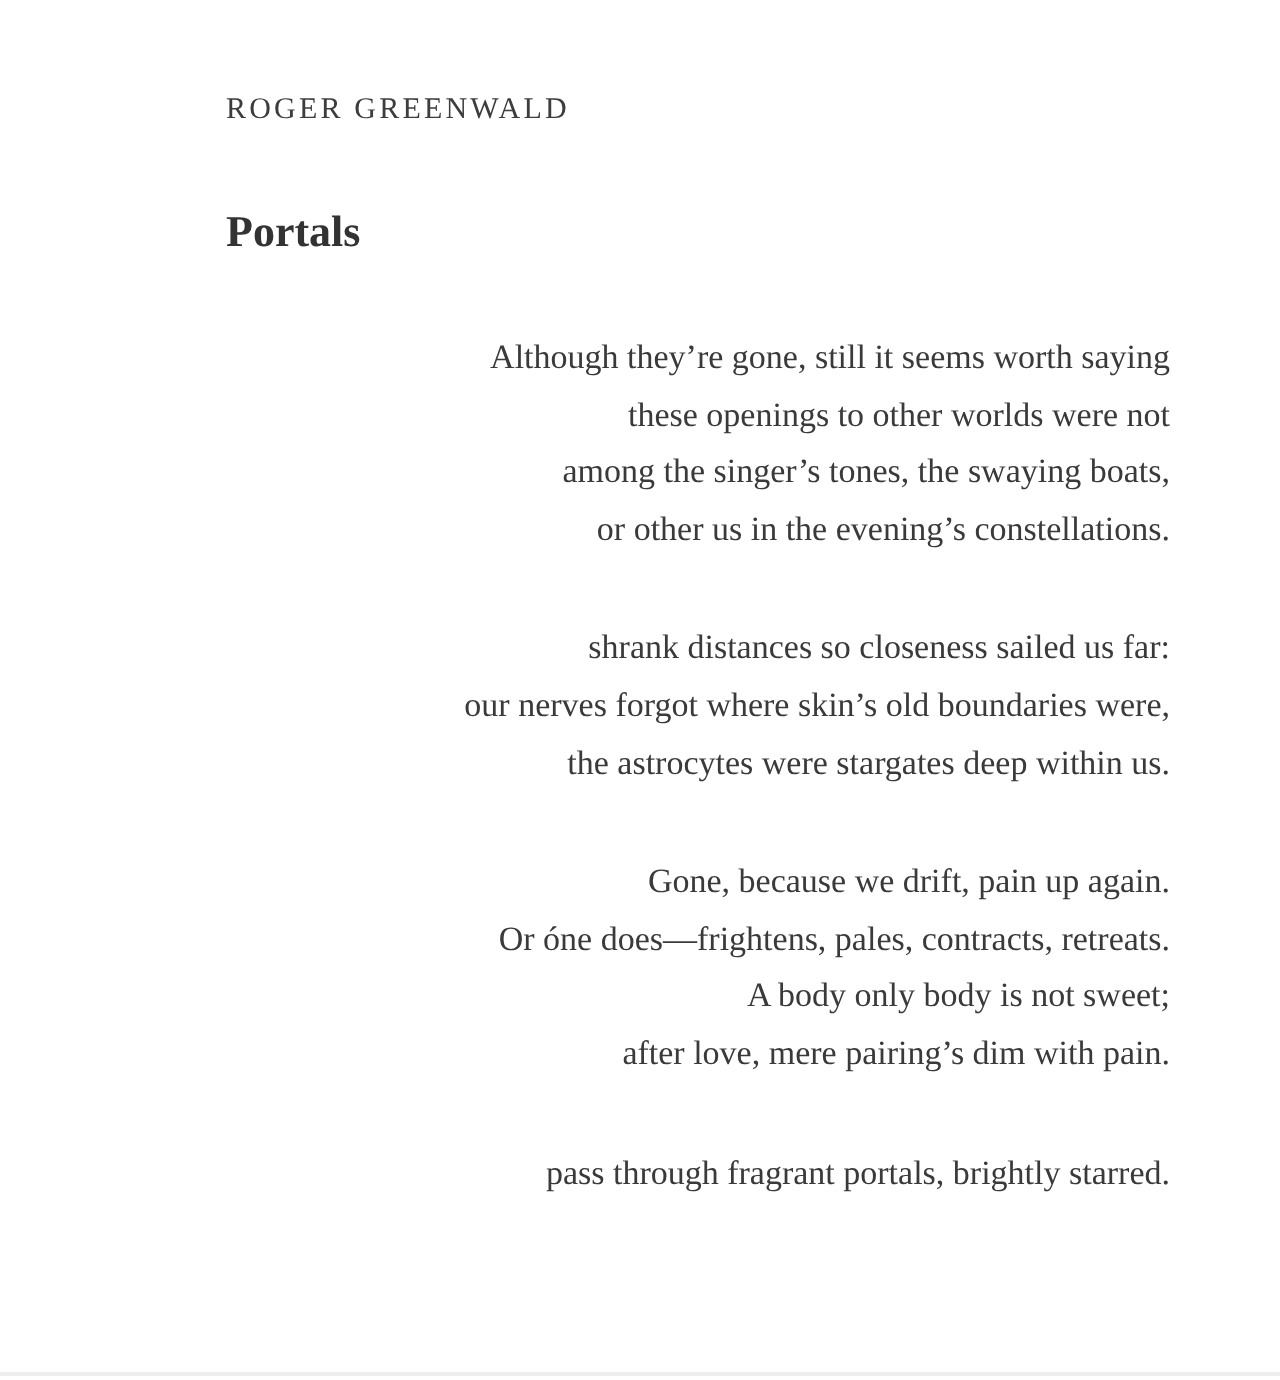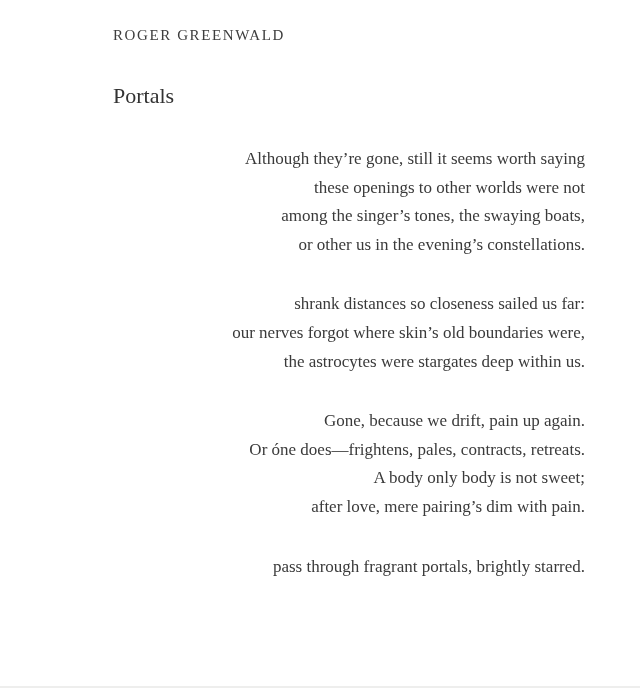--- a/index.html
+++ b/index.html
@@ -13,31 +13,31 @@
     overflow: hidden;
     font-family: "Liberation Serif", serif;
     color: #3a3a3a;
     position: relative;
   }
   .page {
     position: relative;
     box-sizing: border-box;
     width: 640px;
     height: 690px;
-    padding: 27px 55px 0 113px;
+    padding: 47px 55px 0 113px;
   }
   .author {
     font-size: 15px;
     line-height: 17px;
     letter-spacing: 1.6px;
     color: #3d3d3d;
   }
   .title {
     font-size: 22px;
-    font-weight: 400;
+    font-weight: 700;
     line-height: 25px;
     margin: 39px 0 0 0;
     color: #333333;
   }
   .stanza {
     margin: 31px 0 0 0;
     text-align: right;
   }
   .stanza.first {
     margin-top: 37px;

